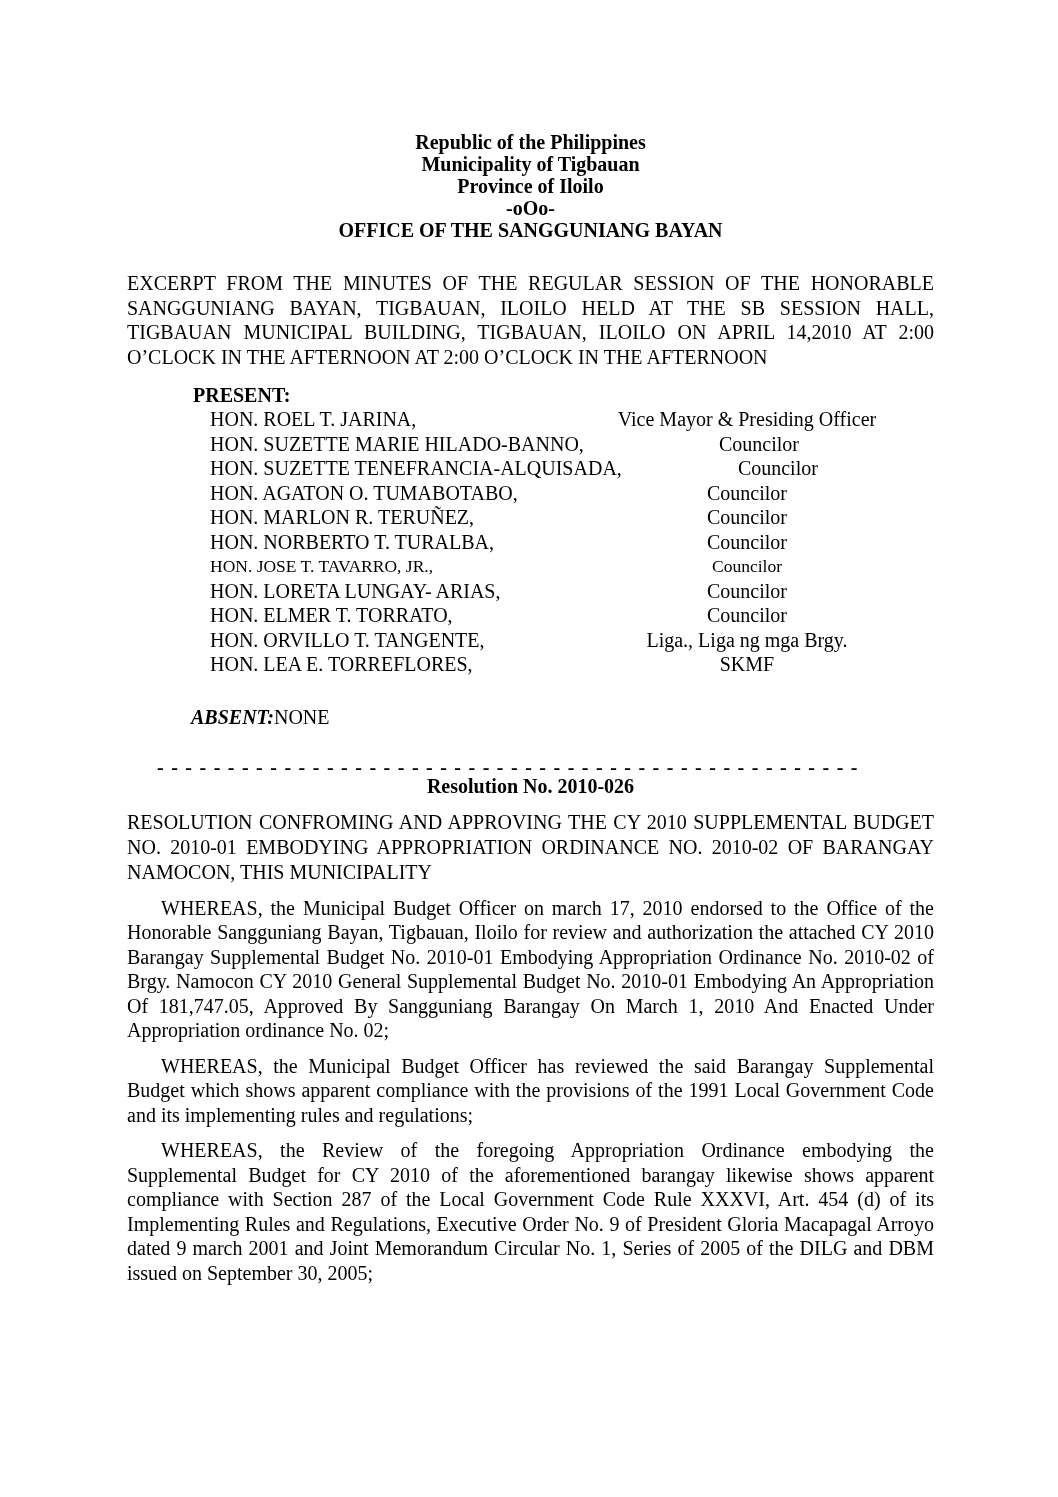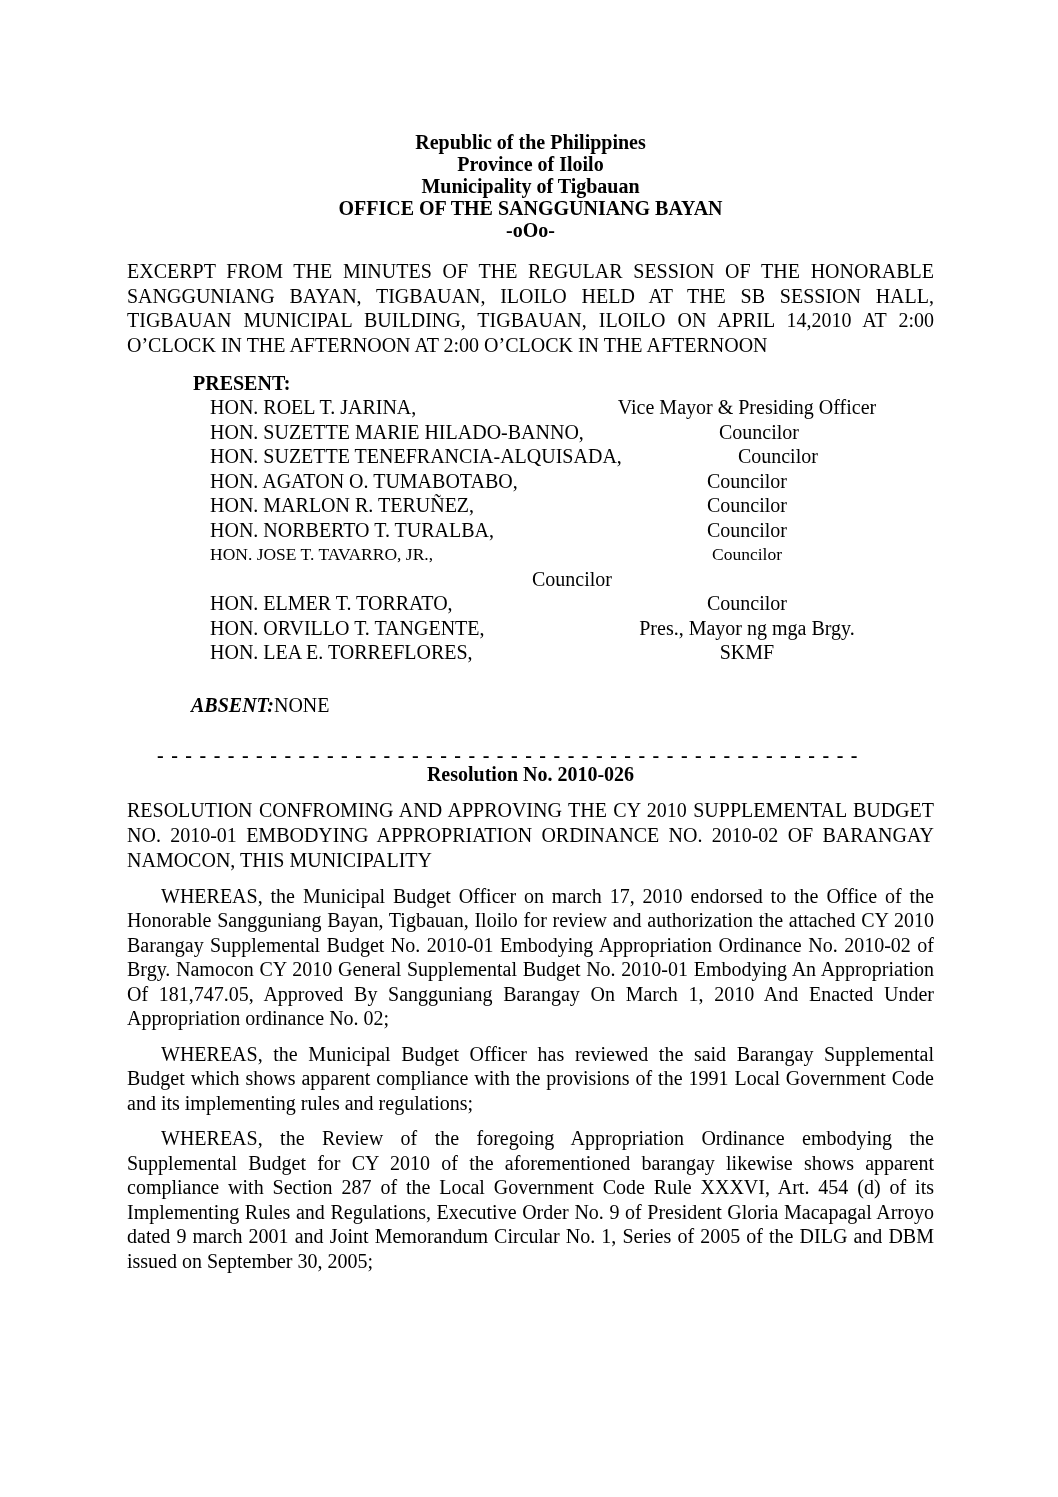--- a/index.html
+++ b/index.html
@@ -18,21 +18,21 @@
     padding: 131px 124px 0 127px;
     overflow: hidden;
   }
   .header {
     text-align: center;
     font-weight: bold;
     font-size: 20px;
     line-height: 22px;
   }
   .excerpt {
-    margin: 18px 0 0 0;
+    margin: 30px 0 0 0;
     font-size: 20px;
     line-height: 24.5px;
     text-align: justify;
   }
   .present-label {
     margin: 14px 0 0 66px;
     font-weight: bold;
     font-size: 20px;
     line-height: 24px;
   }
@@ -97,24 +97,24 @@
     text-indent: 34px;
   }
 </style>
 </head>
 <body>
 
 <div class="page">
 
   <div class="header">
     <div>Republic of the Philippines</div>
+    <div>Municipality of Tigbauan</div>
     <div>Province of Iloilo</div>
-    <div>Municipality of Tigbauan</div>
+    <div>-oOo-</div>
     <div>OFFICE OF THE SANGGUNIANG BAYAN</div>
-    <div>-oOo-</div>
   </div>
 
   <p class="excerpt">EXCERPT FROM THE MINUTES OF THE REGULAR SESSION OF THE HONORABLE SANGGUNIANG  BAYAN, TIGBAUAN, ILOILO HELD AT THE SB SESSION HALL, TIGBAUAN MUNICIPAL BUILDING, TIGBAUAN, ILOILO ON APRIL 14,2010 AT 2:00 O’CLOCK IN THE AFTERNOON AT 2:00 O’CLOCK IN THE AFTERNOON</p>
 
   <div class="present-label">PRESENT:</div>
 
   <div class="attendees" id="attendees">
       <div class="attendee-row">
         <span class="attendee-name">HON. ROEL T. JARINA,</span>
         <span class="attendee-role">Vice Mayor &amp; Presiding Officer</span>
@@ -137,29 +137,30 @@
       </div>
       <div class="attendee-row">
         <span class="attendee-name">HON. NORBERTO T. TURALBA,</span>
         <span class="attendee-role">Councilor</span>
       </div>
       <div class="attendee-row small">
         <span class="attendee-name">HON. JOSE T. TAVARRO, JR.,</span>
         <span class="attendee-role">Councilor</span>
       </div>
       <div class="attendee-row">
+        <span class="attendee-name">HON. LORETA LUNGAY- ARIAS,</span>
         <span class="attendee-role">Councilor</span>
       </div>
       <div class="attendee-row">
         <span class="attendee-name">HON. ELMER T. TORRATO,</span>
         <span class="attendee-role">Councilor</span>
       </div>
       <div class="attendee-row">
         <span class="attendee-name">HON. ORVILLO T. TANGENTE,</span>
-        <span class="attendee-role">Pres., Mayor ng mga Brgy.</span>
+        <span class="attendee-role">Liga., Liga ng mga Brgy.</span>
       </div>
       <div class="attendee-row">
         <span class="attendee-name">HON. LEA E. TORREFLORES,</span>
         <span class="attendee-role">SKMF</span>
       </div>
     </div>
 
   <div class="absent-line">
     <span class="absent-label">ABSENT:</span><span class="absent-value">NONE</span>
   </div>

